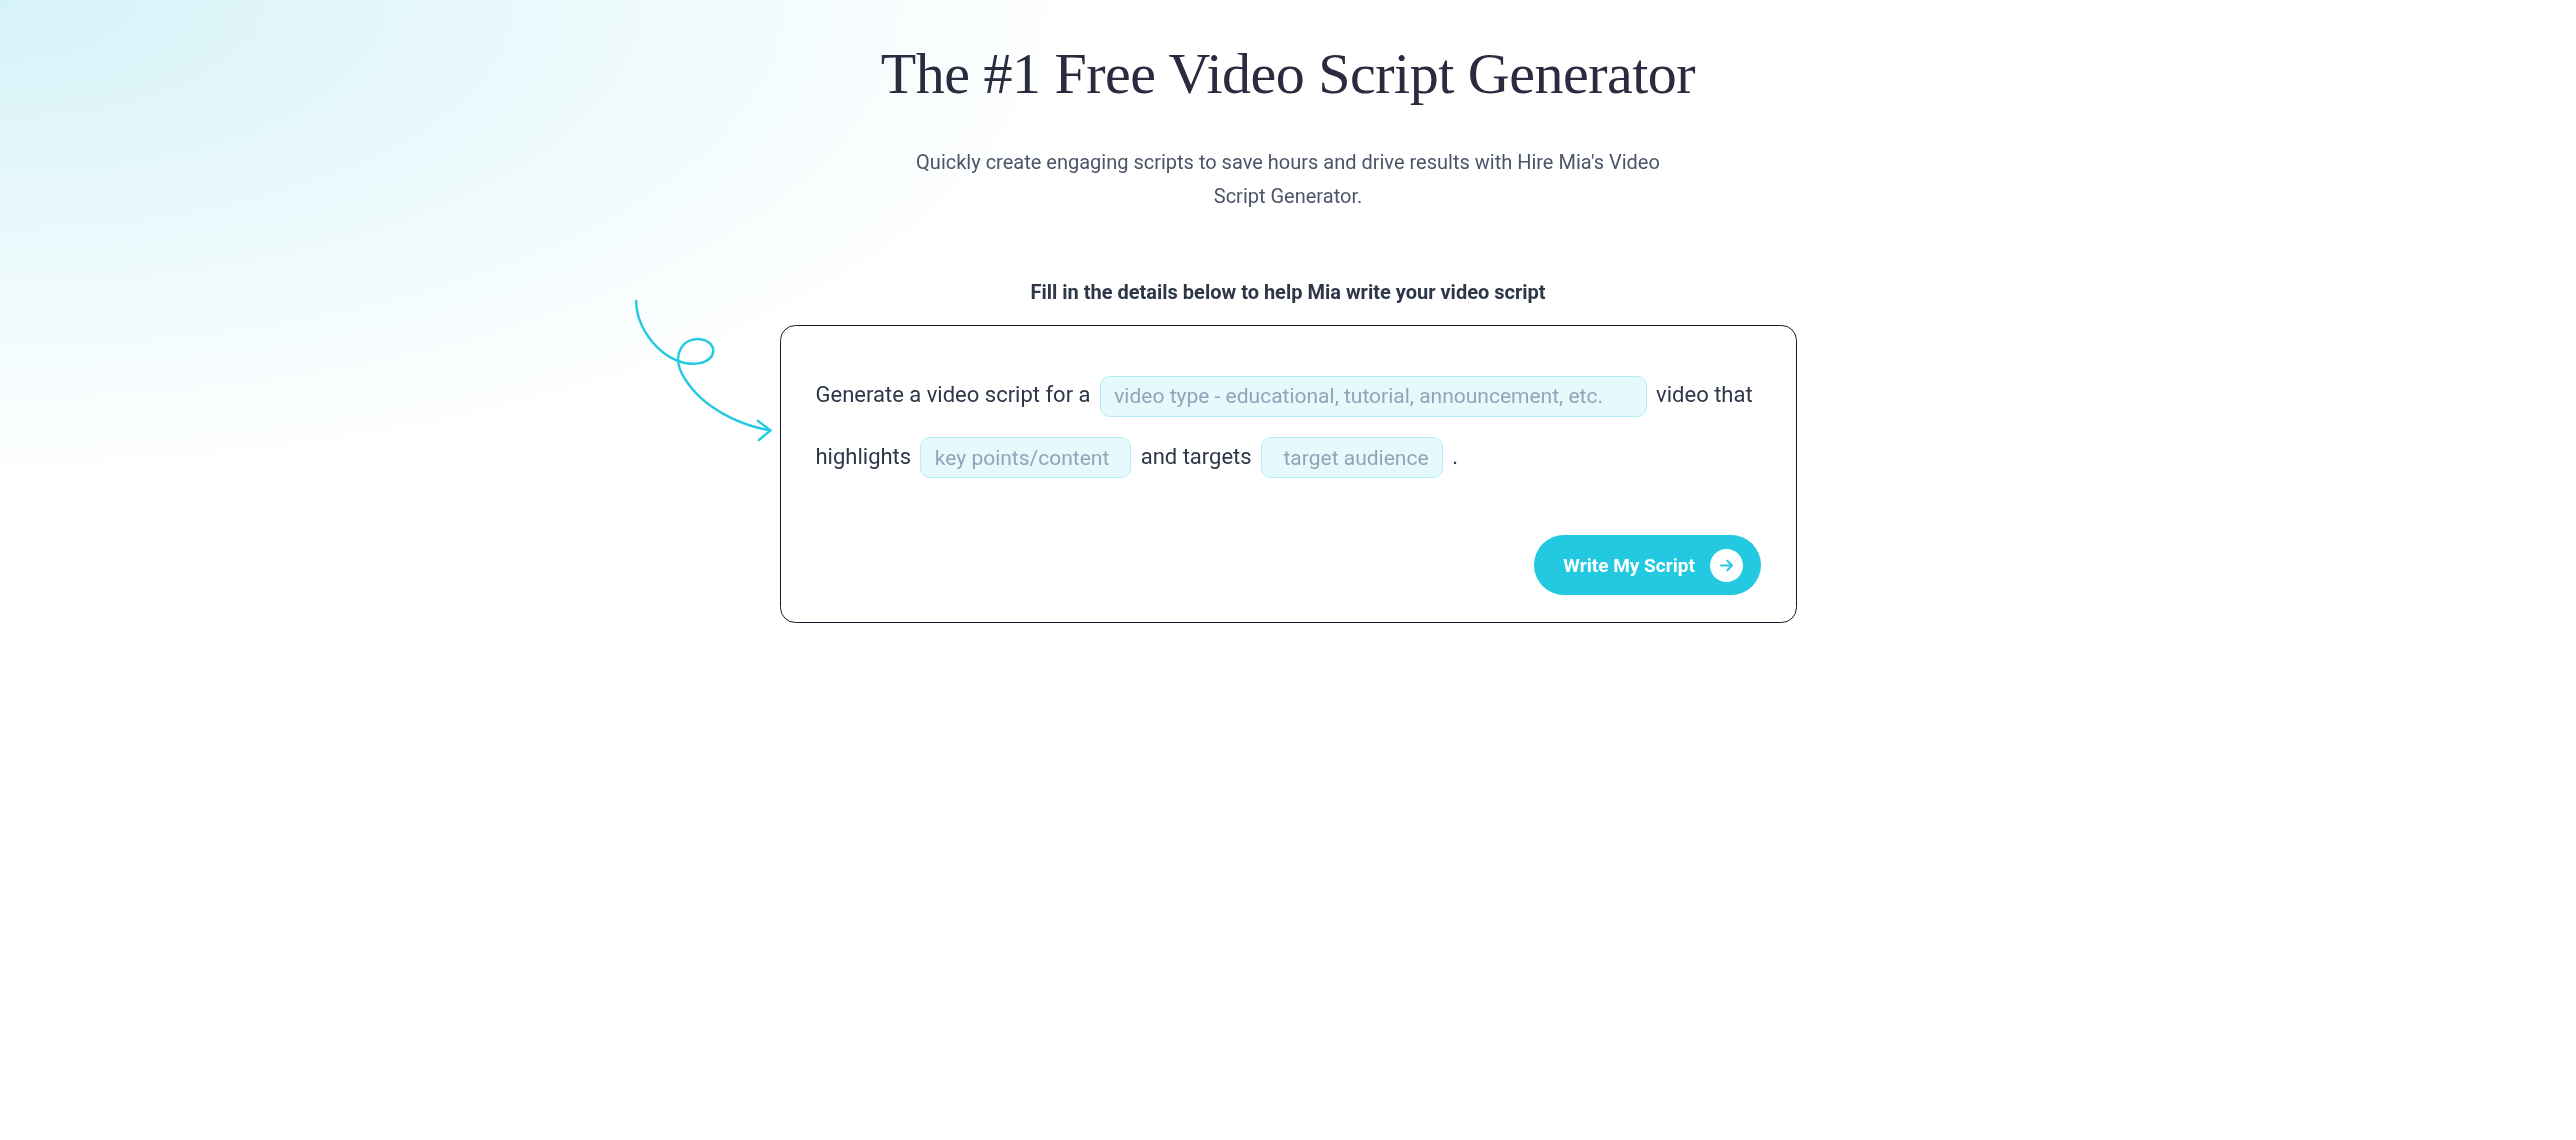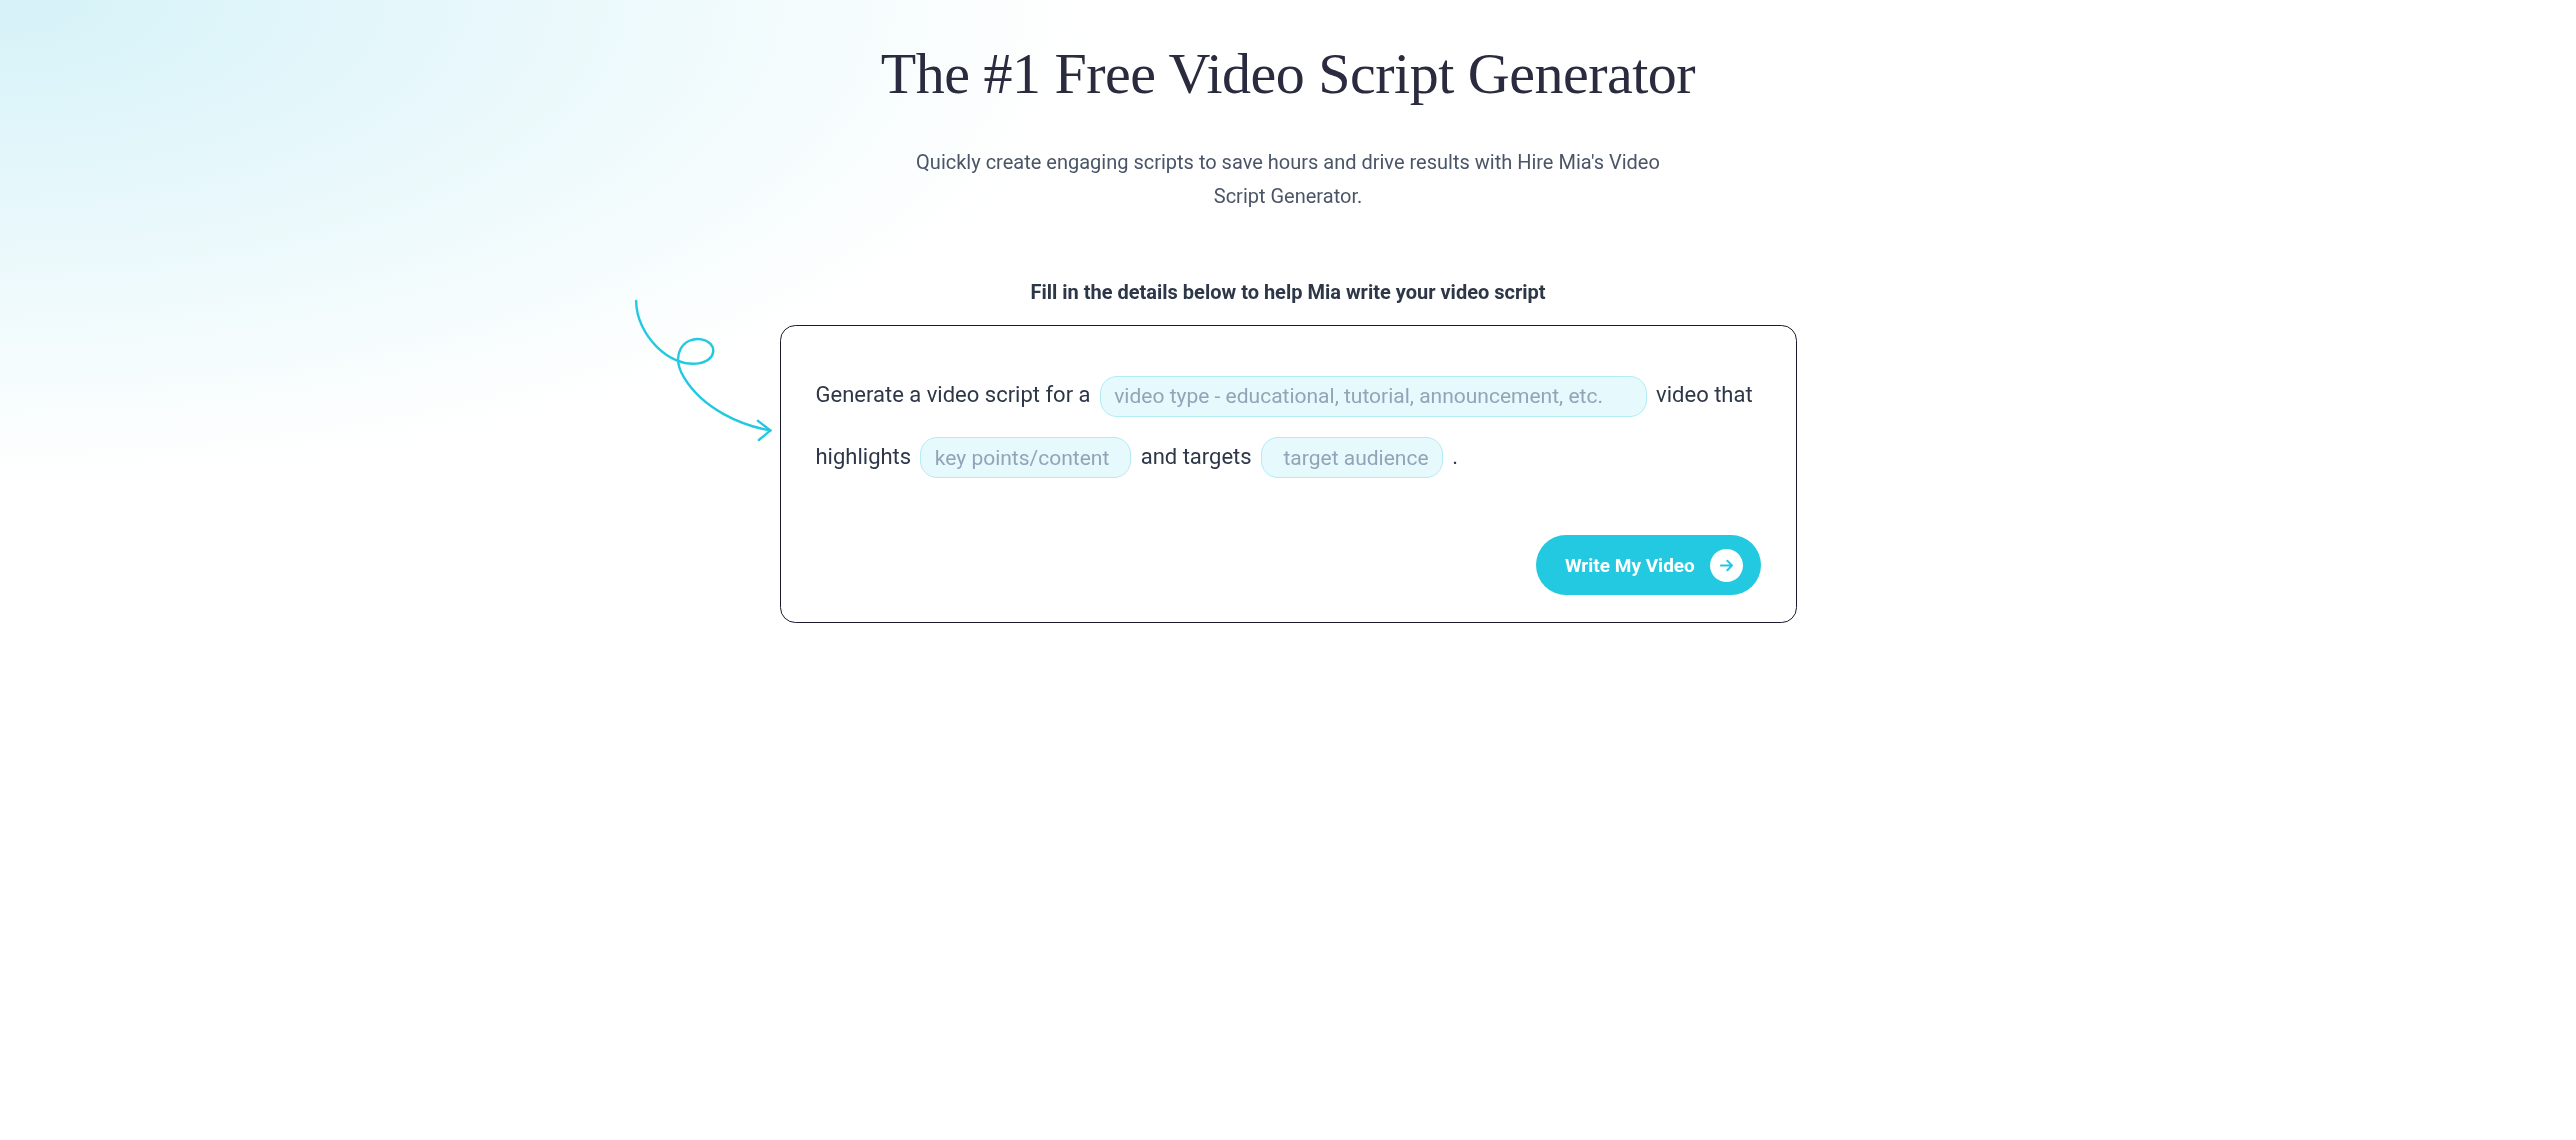--- a/index.html
+++ b/index.html
@@ -78,21 +78,21 @@
       font-size: 22px;
       color: #2d3748;
       line-height: 2.8;
       display: block;
     }
 
     .inline-input {
       display: inline-block;
       background: #e6f9fc;
       border: 1px solid #b3ecf5;
-      border-radius: 17px;
+      border-radius: 10px;
       padding: 7.7px 13.4px;
       font-size: 21px;
       color: #a16207;
       font-family: inherit;
       vertical-align: middle;
       margin: 0 3.8px;
       outline: none;
     }
 
     .inline-input::placeholder {
@@ -167,21 +167,21 @@
     </svg>
 
     <div class="form-card">
 
       <div class="prompt-line">
         <span>Generate a video script for a </span><input type="text" class="inline-input input-video-type" placeholder="video type - educational, tutorial, announcement, etc." style=""><span> video that highlights </span><input type="text" class="inline-input input-key-points" placeholder="key points/content" style=""><span> and targets </span><input type="text" class="inline-input input-audience" placeholder="target audience" style=""><span> .</span>
       </div>
 
       <div class="button-row">
         <button class="write-button">
-          <span>Write My Video</span>
+          <span>Write My Script</span>
           <span class="arrow-circle">
             <svg viewBox="0 0 24 24" fill="none">
               <path d="M5 12h14M13 6l6 6-6 6" stroke="#22c9e0" stroke-width="2.5" stroke-linecap="round" stroke-linejoin="round"></path>
             </svg>
           </span>
         </button>
       </div>
 
     </div>
   </div>

